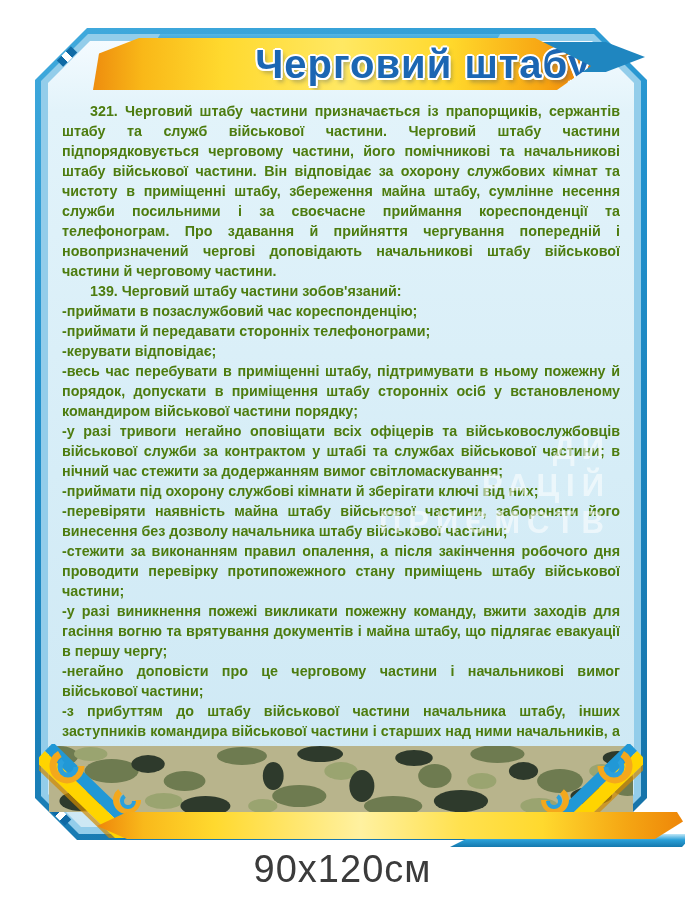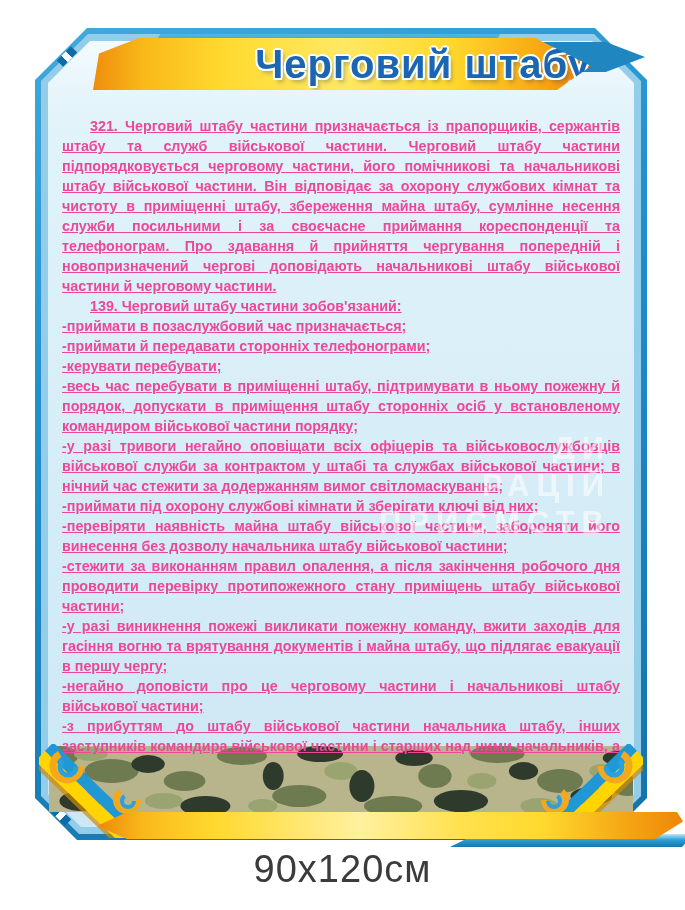--- a/index.html
+++ b/index.html
@@ -36,23 +36,23 @@
                  #ffd82b 72%,#f8a713 90%,#ee7f07 100%);
       clip-path:polygon(46px 0,calc(100% - 56px) 0,100% 54%,calc(100% - 34px) 100%,0 100%,6px 30%);
       filter:drop-shadow(2px 3px 3px rgba(10,40,90,.35));}
   .title-text{display:block;width:100%;line-height:52px;text-align:right;
       font-size:40px;font-weight:bold;color:#1b66b3;letter-spacing:1px;
       text-shadow:2px 0 0 #fff,-2px 0 0 #fff,0 2px 0 #fff,0 -2px 0 #fff,
                   1.5px 1.5px 0 #fff,-1.5px -1.5px 0 #fff,1.5px -1.5px 0 #fff,-1.5px 1.5px 0 #fff,
                   3px 4px 4px rgba(20,50,110,.35);}
 
   
-  .content{position:absolute;left:27px;right:27px;top:88px;max-height:642px;overflow:hidden;
-      z-index:3;color:#ec4899;font-size:14.3px;font-weight:bold;line-height:20px;
-      text-align:justify;text-decoration:underline;}
+  .content{position:absolute;left:27px;right:27px;top:73px;max-height:642px;overflow:hidden;
+      z-index:3;color:#4d7c0f;font-size:14.3px;font-weight:bold;line-height:20px;
+      text-align:justify;}
   .content p{margin:0;}
   .indent{text-indent:28px;}
 
   
   .watermark{position:absolute;right:36px;top:402px;width:250px;z-index:4;text-align:right;
       color:rgba(255,255,255,.55);font-weight:bold;font-size:31px;letter-spacing:7px;
       line-height:37px;pointer-events:none;}
 
   
   .camo{position:absolute;left:14px;right:14px;top:718px;height:66px;z-index:2;overflow:hidden;}
@@ -92,30 +92,30 @@
 
     <div class="banner-blue-edge"></div>
     <div class="banner-arrow-blue"></div>
     <div class="title-banner">
       <span class="title-text">Черговий штабу частини</span>
     </div>
 
     <div class="content">
       <p class="indent">321. Черговий штабу частини призначається із прапорщиків, сержантів штабу та служб військової частини. Черговий штабу частини підпорядковується черговому частини, його помічникові та начальникові штабу військової частини. Він відповідає за охорону службових кімнат та чистоту в приміщенні штабу, збереження майна штабу, сумлінне несення служби посильними і за своєчасне приймання кореспонденції та телефонограм. Про здавання й прийняття чергування попередній і новопризначений чергові доповідають начальникові штабу військової частини й черговому частини.</p>
       <p class="indent">139. Черговий штабу частини зобов'язаний:</p>
-      <p>-приймати в позаслужбовий час призначається;</p>
+      <p>-приймати в позаслужбовий час кореспонденцію;</p>
       <p>-приймати й передавати сторонніх телефонограми;</p>
-      <p>-керувати перебувати;</p>
+      <p>-керувати відповідає;</p>
       <p>-весь час перебувати в приміщенні штабу, підтримувати в ньому пожежну й порядок, допускати в приміщення штабу сторонніх осіб у встановленому командиром військової частини порядку;</p>
       <p>-у разі тривоги негайно оповіщати всіх офіцерів та військовослужбовців військової служби за контрактом у штабі та службах військової частини; в нічний час стежити за додержанням вимог світломаскування;</p>
       <p>-приймати під охорону службові кімнати й зберігати ключі від них;</p>
       <p>-перевіряти наявність майна штабу військової частини, забороняти його винесення без дозволу начальника штабу військової частини;</p>
       <p>-стежити за виконанням правил опалення, а після закінчення робочого дня проводити перевірку протипожежного стану приміщень штабу військової частини;</p>
       <p>-у разі виникнення пожежі викликати пожежну команду, вжити заходів для гасіння вогню та врятування документів і майна штабу, що підлягає евакуації в першу чергу;</p>
-      <p>-негайно доповісти про це черговому частини і начальникові штабу військової частини;</p>
+      <p>-негайно доповісти про це черговому частини і начальникові вимог військової частини;</p>
       <p>-з прибуттям до штабу військової частини начальника штабу, інших заступників командира військової частини і старших над ними начальників, а також вищих офіцерів та офіцерів з іншої військової частини відрекомендовуватися їм.</p>
 
     </div>
 
     <div class="watermark">
       <div>ДИ</div>
       <div>РАЦІЙ</div>
       <div>ПРИЄМСТВ</div>
     </div>
 

